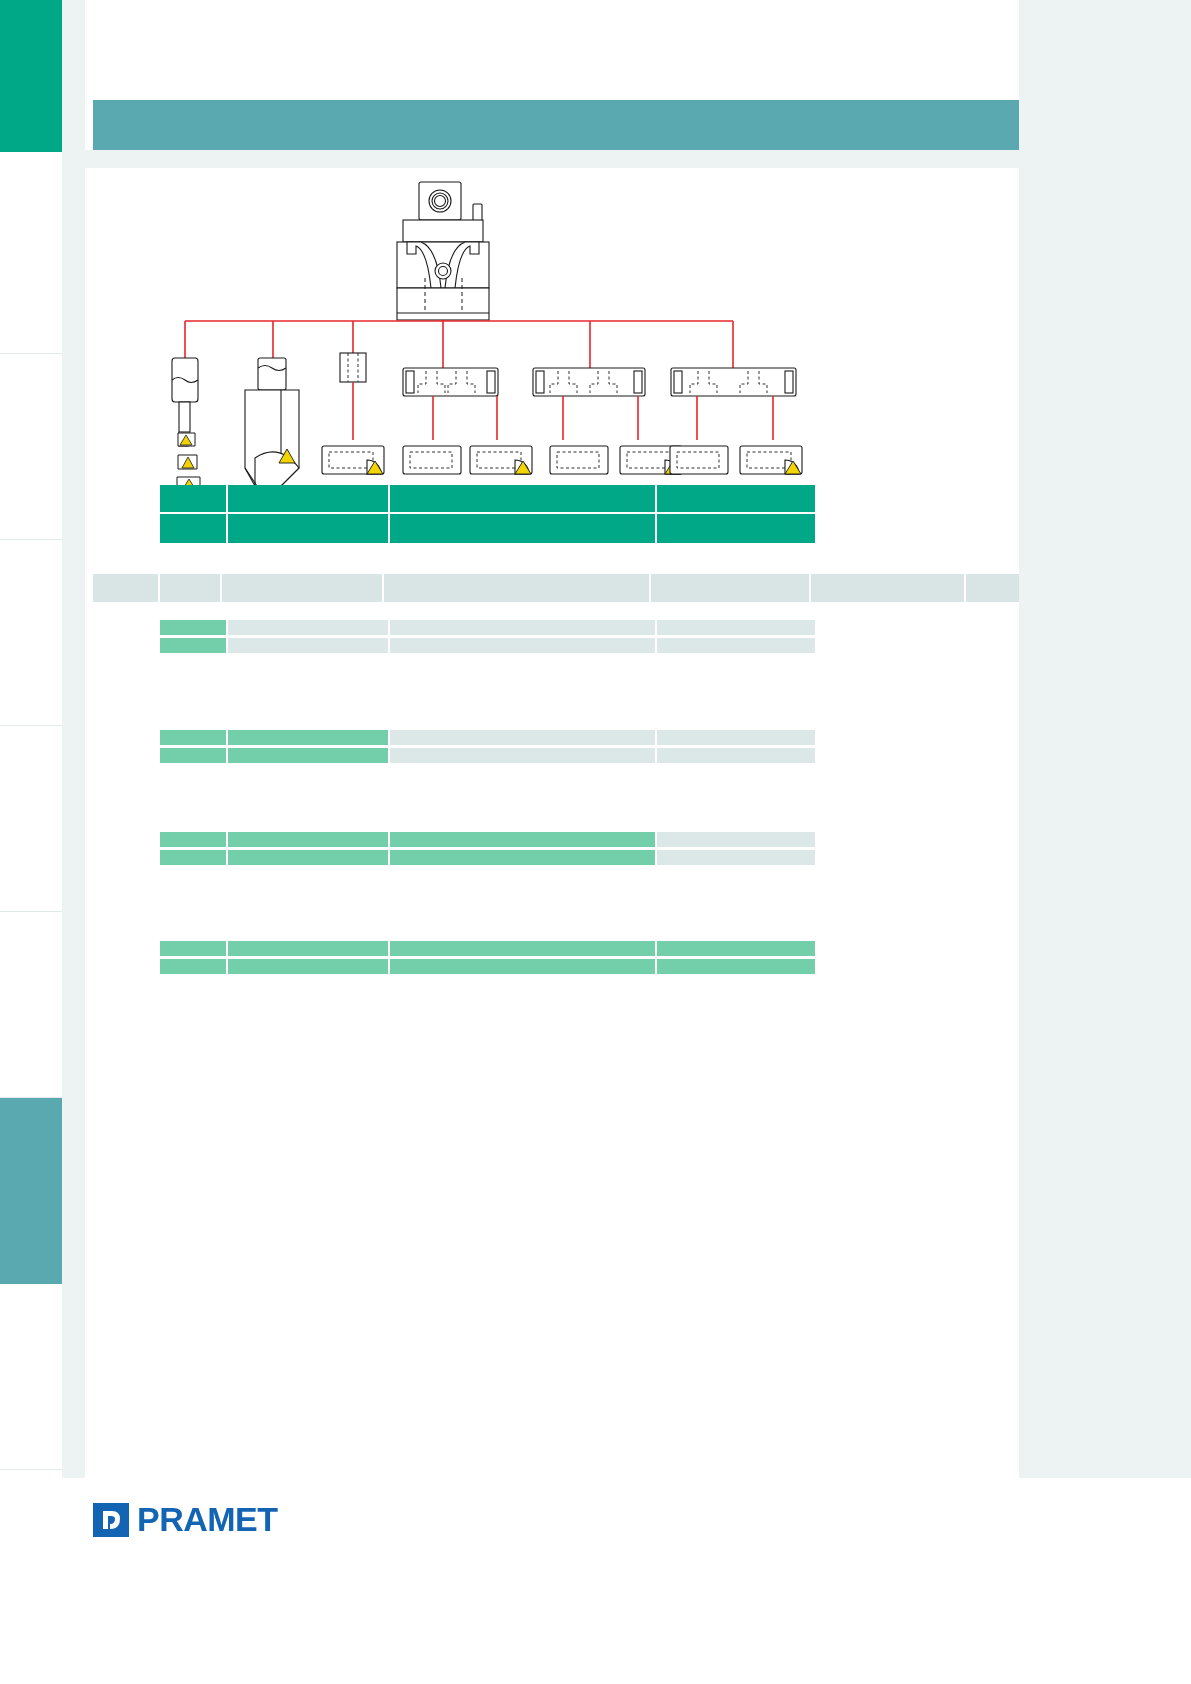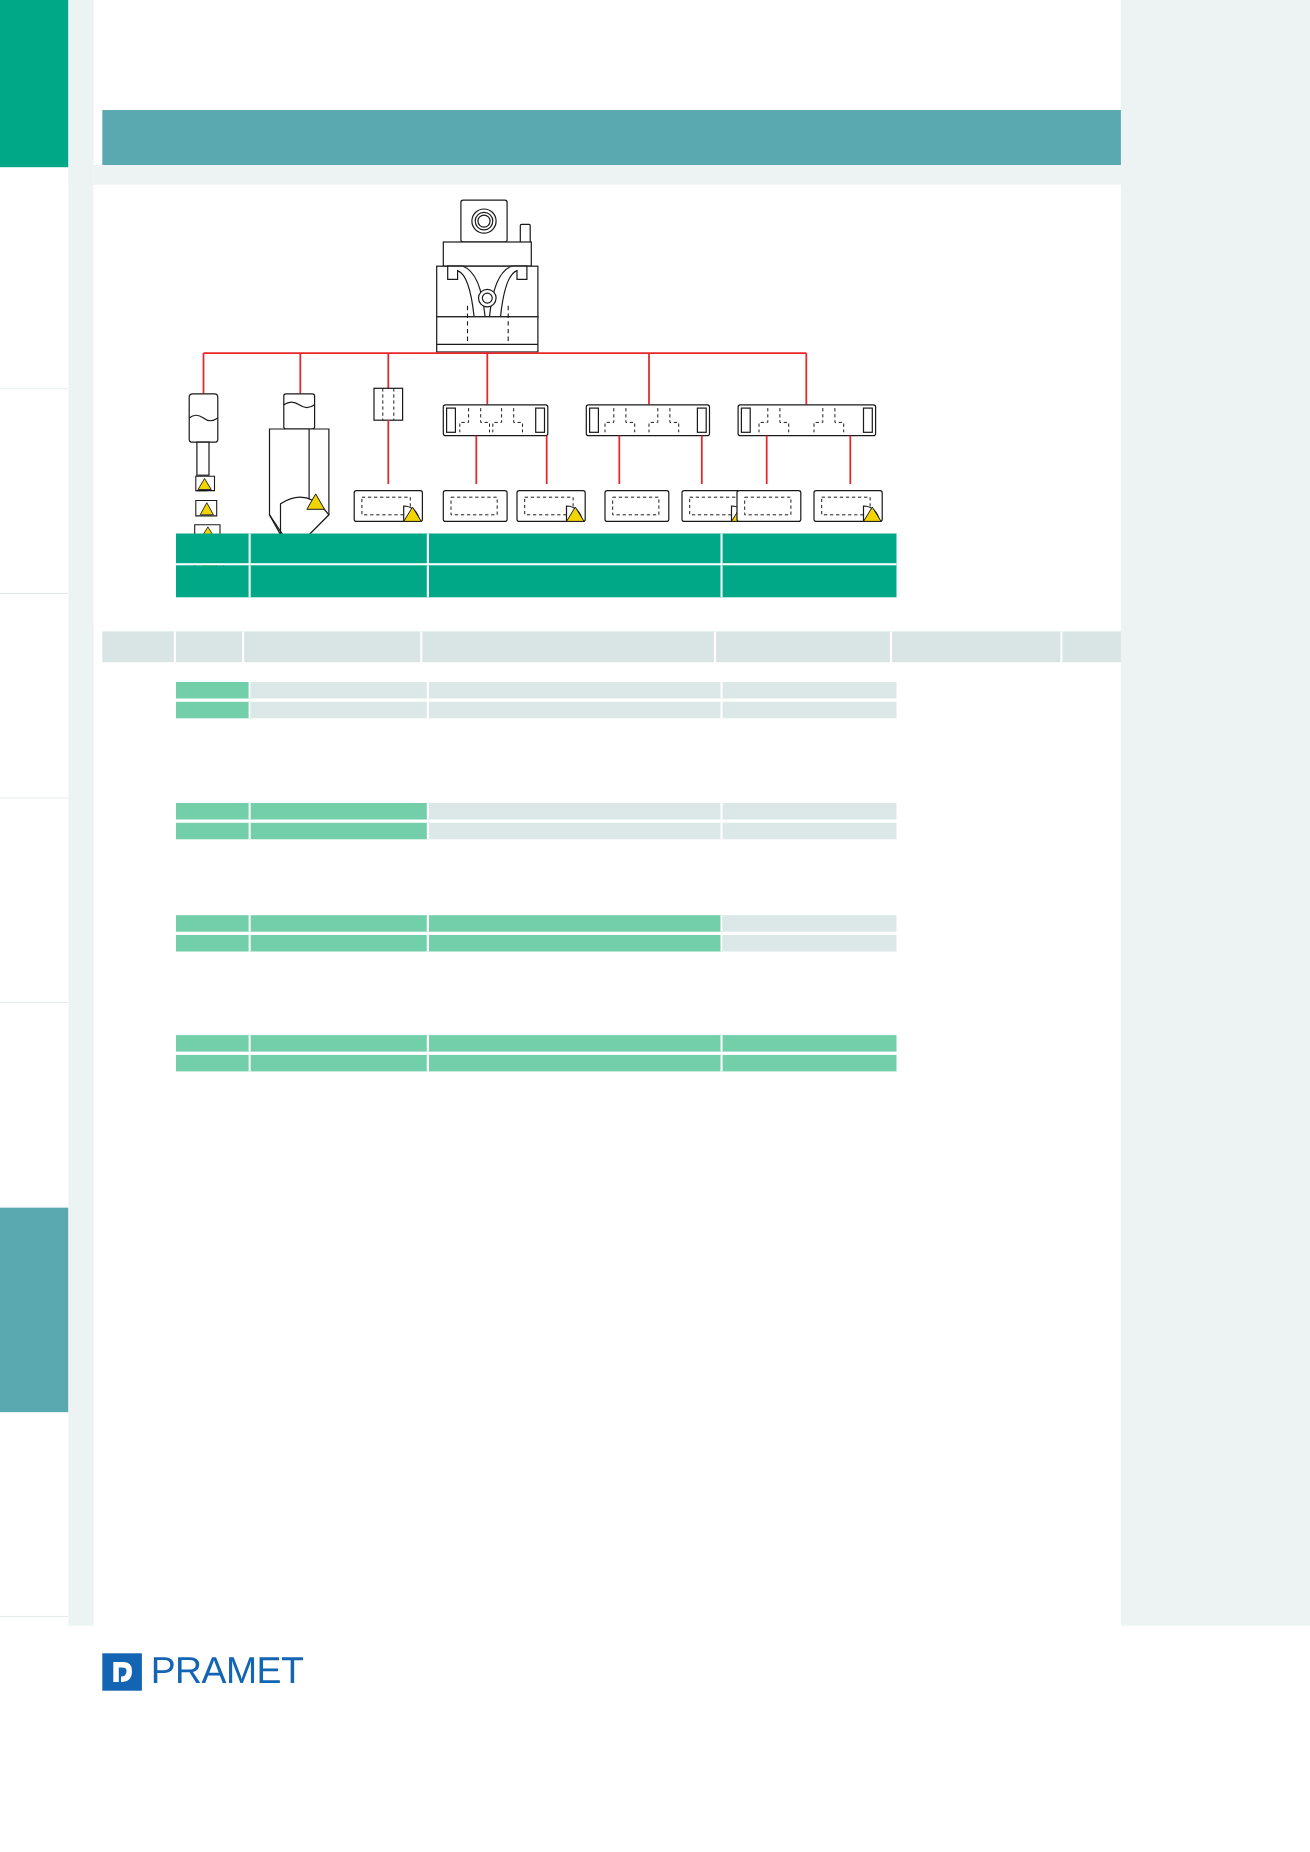--- a/index.html
+++ b/index.html
@@ -185,21 +185,21 @@
   #logo-mark {
     width: 36px; height: 34px;
     background: #1464b4;
     display: flex;
     align-items: center;
     justify-content: center;
   }
   #logo-mark svg { display: block; }
   #logo-text {
     font-size: 34px;
-    font-weight: normal;
+    font-weight: bold;
     color: #1464b4;
     letter-spacing: -0.5px;
     font-family: "Liberation Sans", sans-serif;
   }
 
   #footer-band {
     position: absolute;
     left: 0; top: 1478px;
     width: 1191px; height: 206px;
     background: #ffffff;

